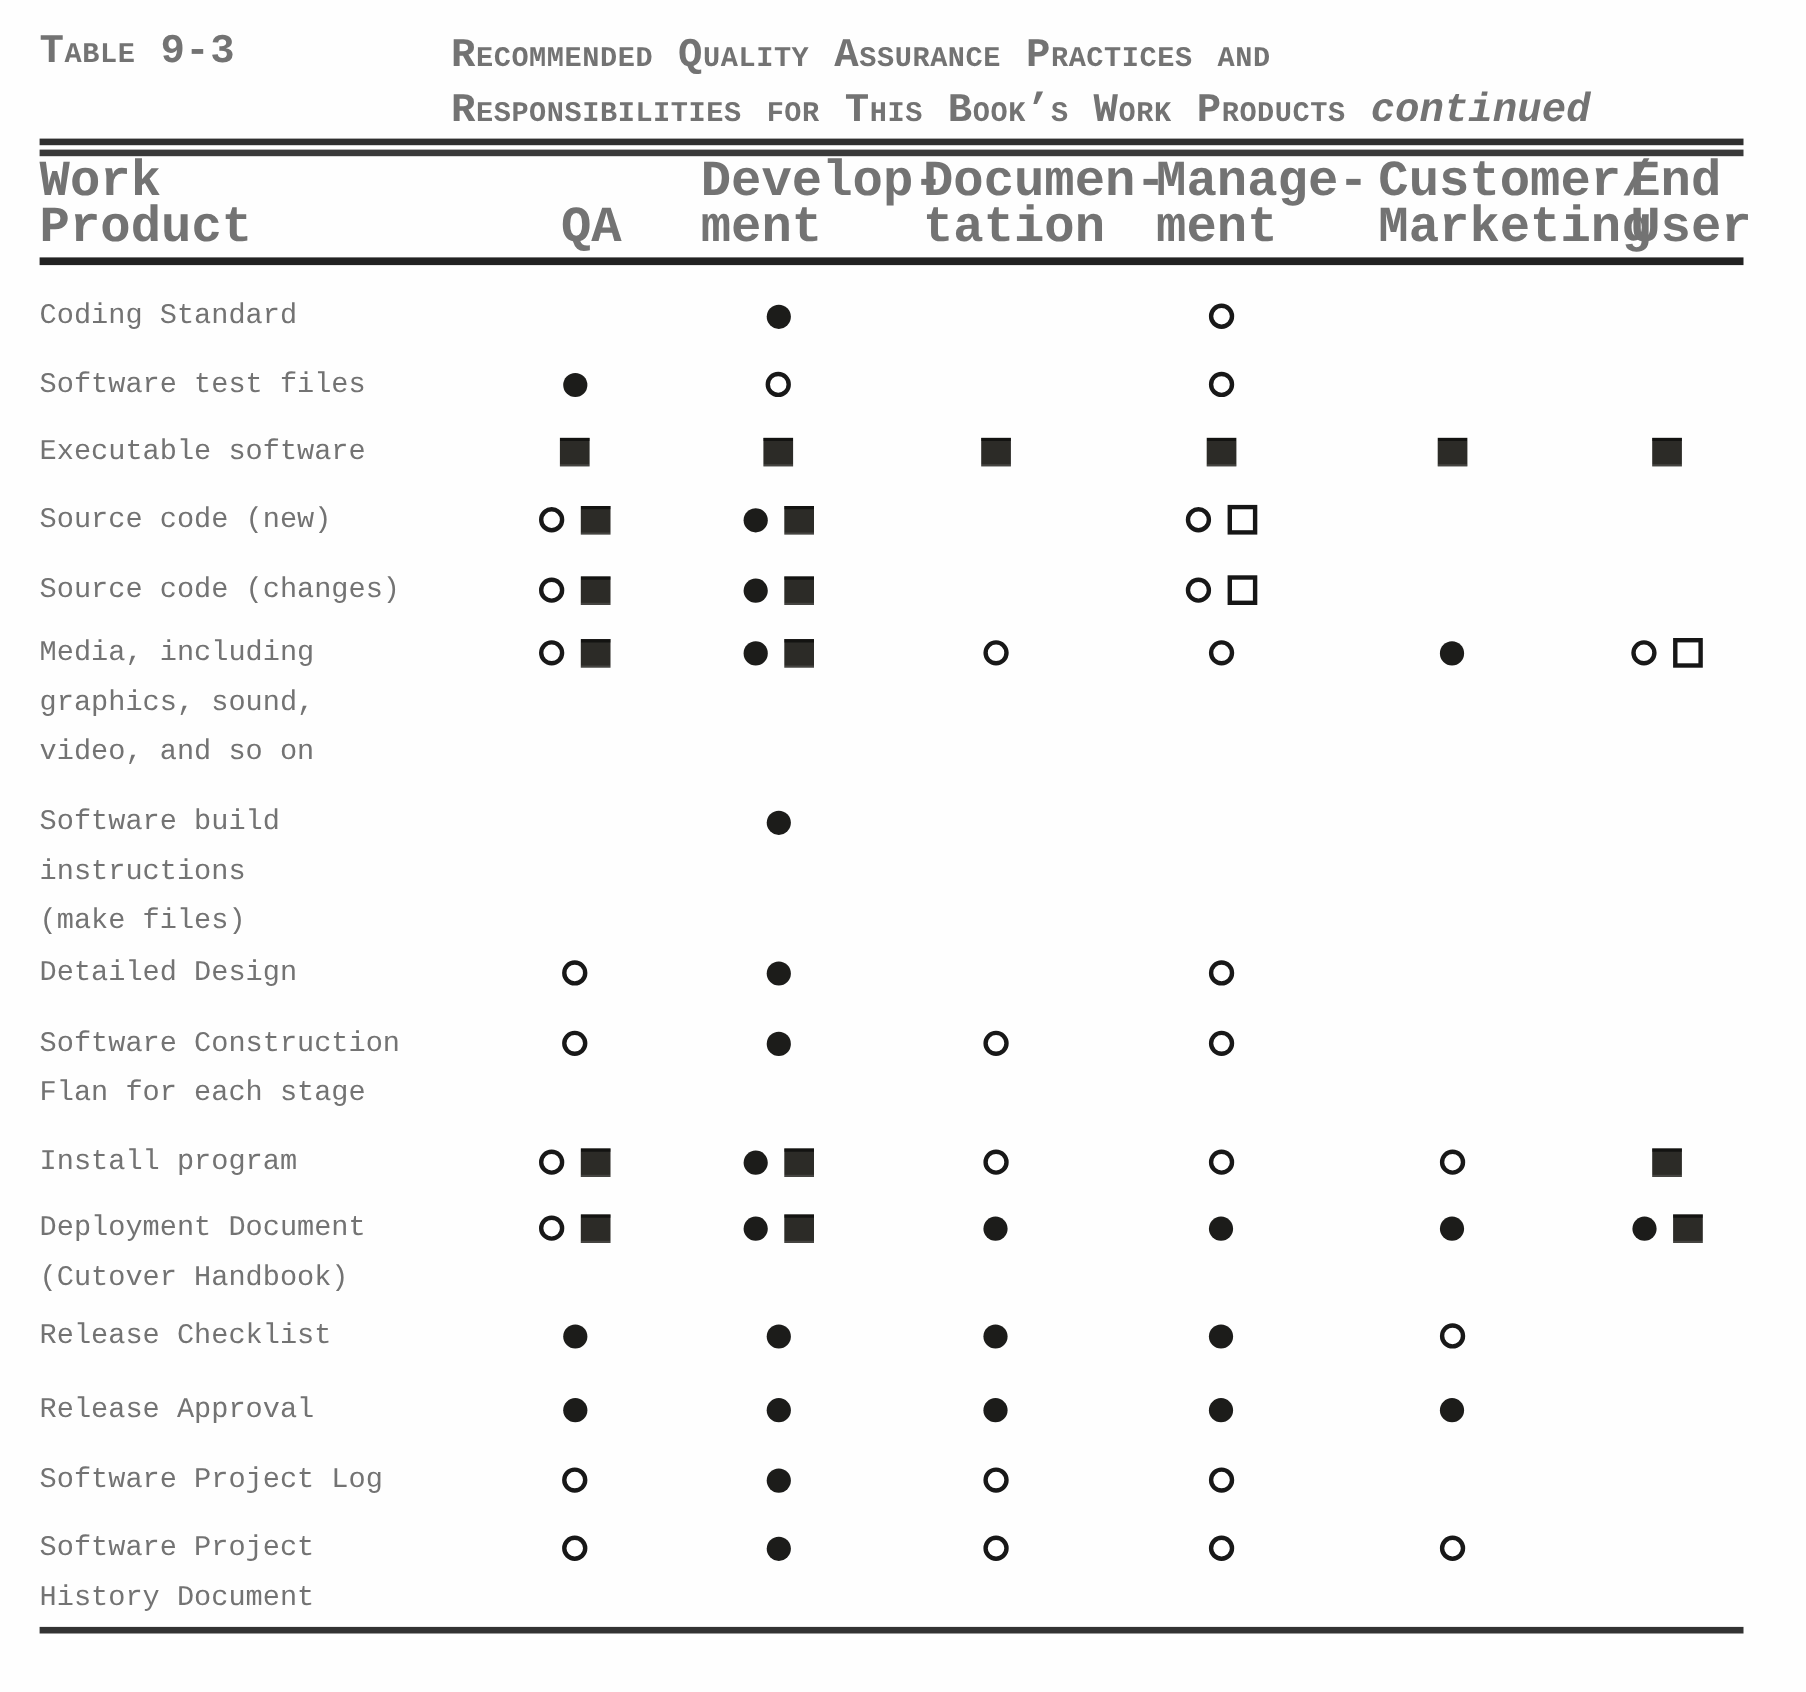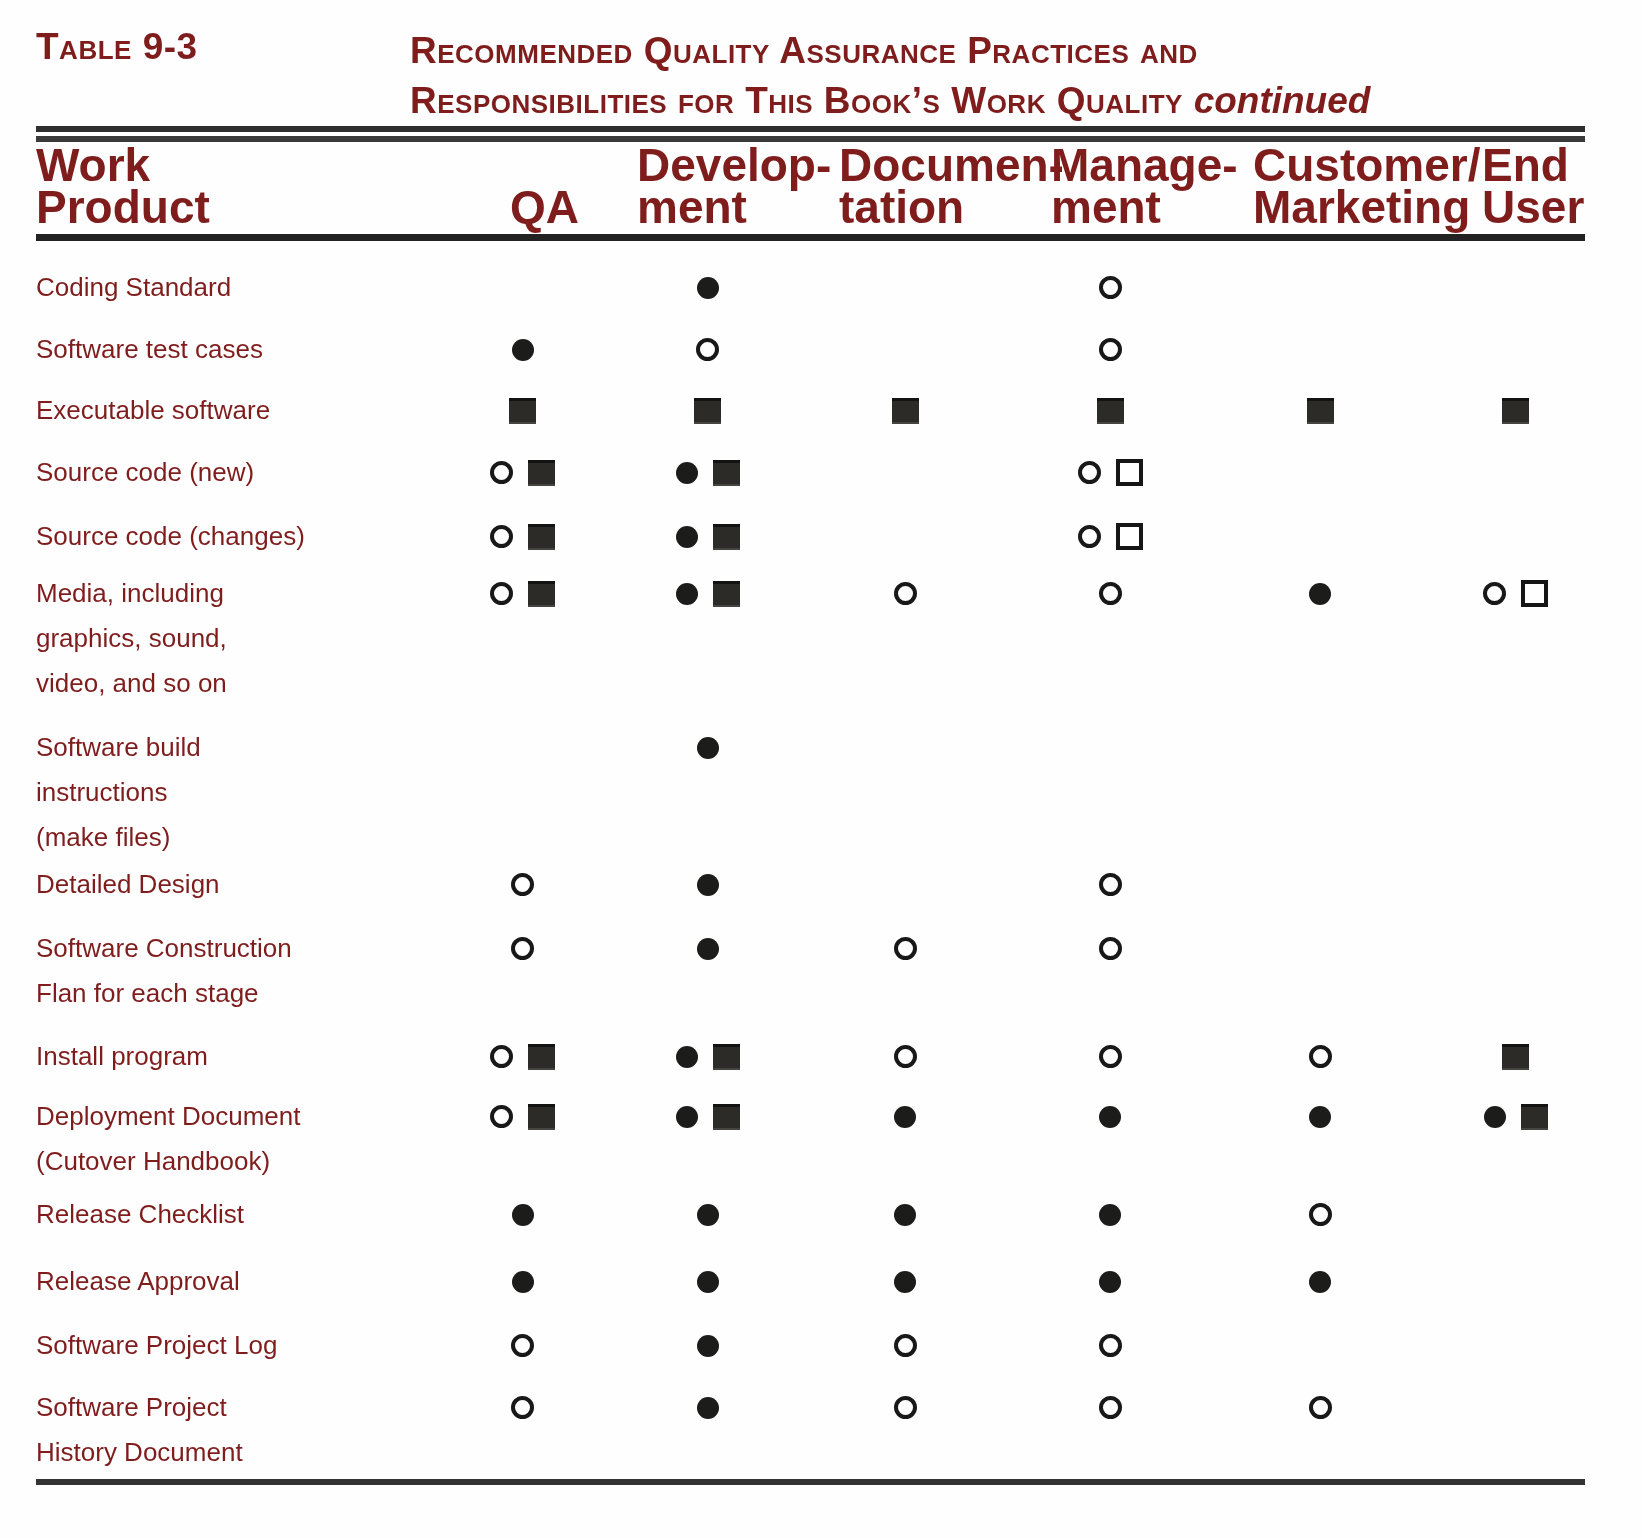--- a/index.html
+++ b/index.html
@@ -5,22 +5,22 @@
   html, body {
     margin: 0;
     padding: 0;
     background: #ffffff;
   }
   .page {
     position: relative;
     width: 1642px;
     height: 1538px;
     background: #fefefe;
-    font-family: Liberation Sans, sans-serif;
-    color: #7f1d1d;
+    font-family: Liberation Mono, monospace;
+    color: #737373;
     overflow: hidden;
   }
   
   .caption {
     display: flex;
     padding-top: 26px;
     height: 100px;
   }
   .table-label {
     width: 374px;
@@ -134,21 +134,21 @@
 </style>
 </head>
 <body>
 
 <div class="page">
 
   <div class="caption">
     <div class="table-label">Table 9-3</div>
     <div class="table-title">
       <div>Recommended Quality Assurance Practices and</div>
-      <div><span>Responsibilities for This Book’s Work Quality</span>&nbsp;<span class="continued">continued</span></div>
+      <div><span>Responsibilities for This Book’s Work Products</span>&nbsp;<span class="continued">continued</span></div>
     </div>
   </div>
 
   <div class="rule-band rule-double-top">
     <div class="r1"></div>
       <div class="gap"></div>
       <div class="r2"></div>
   </div>
 
   <div class="grid7 thead" id="thead">
@@ -194,21 +194,21 @@
         </div>
         <div class="cell c3"></div>
         <div class="cell c4">
           <span class="sym open-circle"></span>
         </div>
         <div class="cell c5"></div>
         <div class="cell c6"></div>
       </div>
       <div class="grid7 trow m-r2">
         <div class="product">
-          <div>Software test cases</div>
+          <div>Software test files</div>
         </div>
         <div class="cell c1">
           <span class="sym filled-circle"></span>
         </div>
         <div class="cell c2">
           <span class="sym open-circle"></span>
         </div>
         <div class="cell c3"></div>
         <div class="cell c4">
           <span class="sym open-circle"></span>

